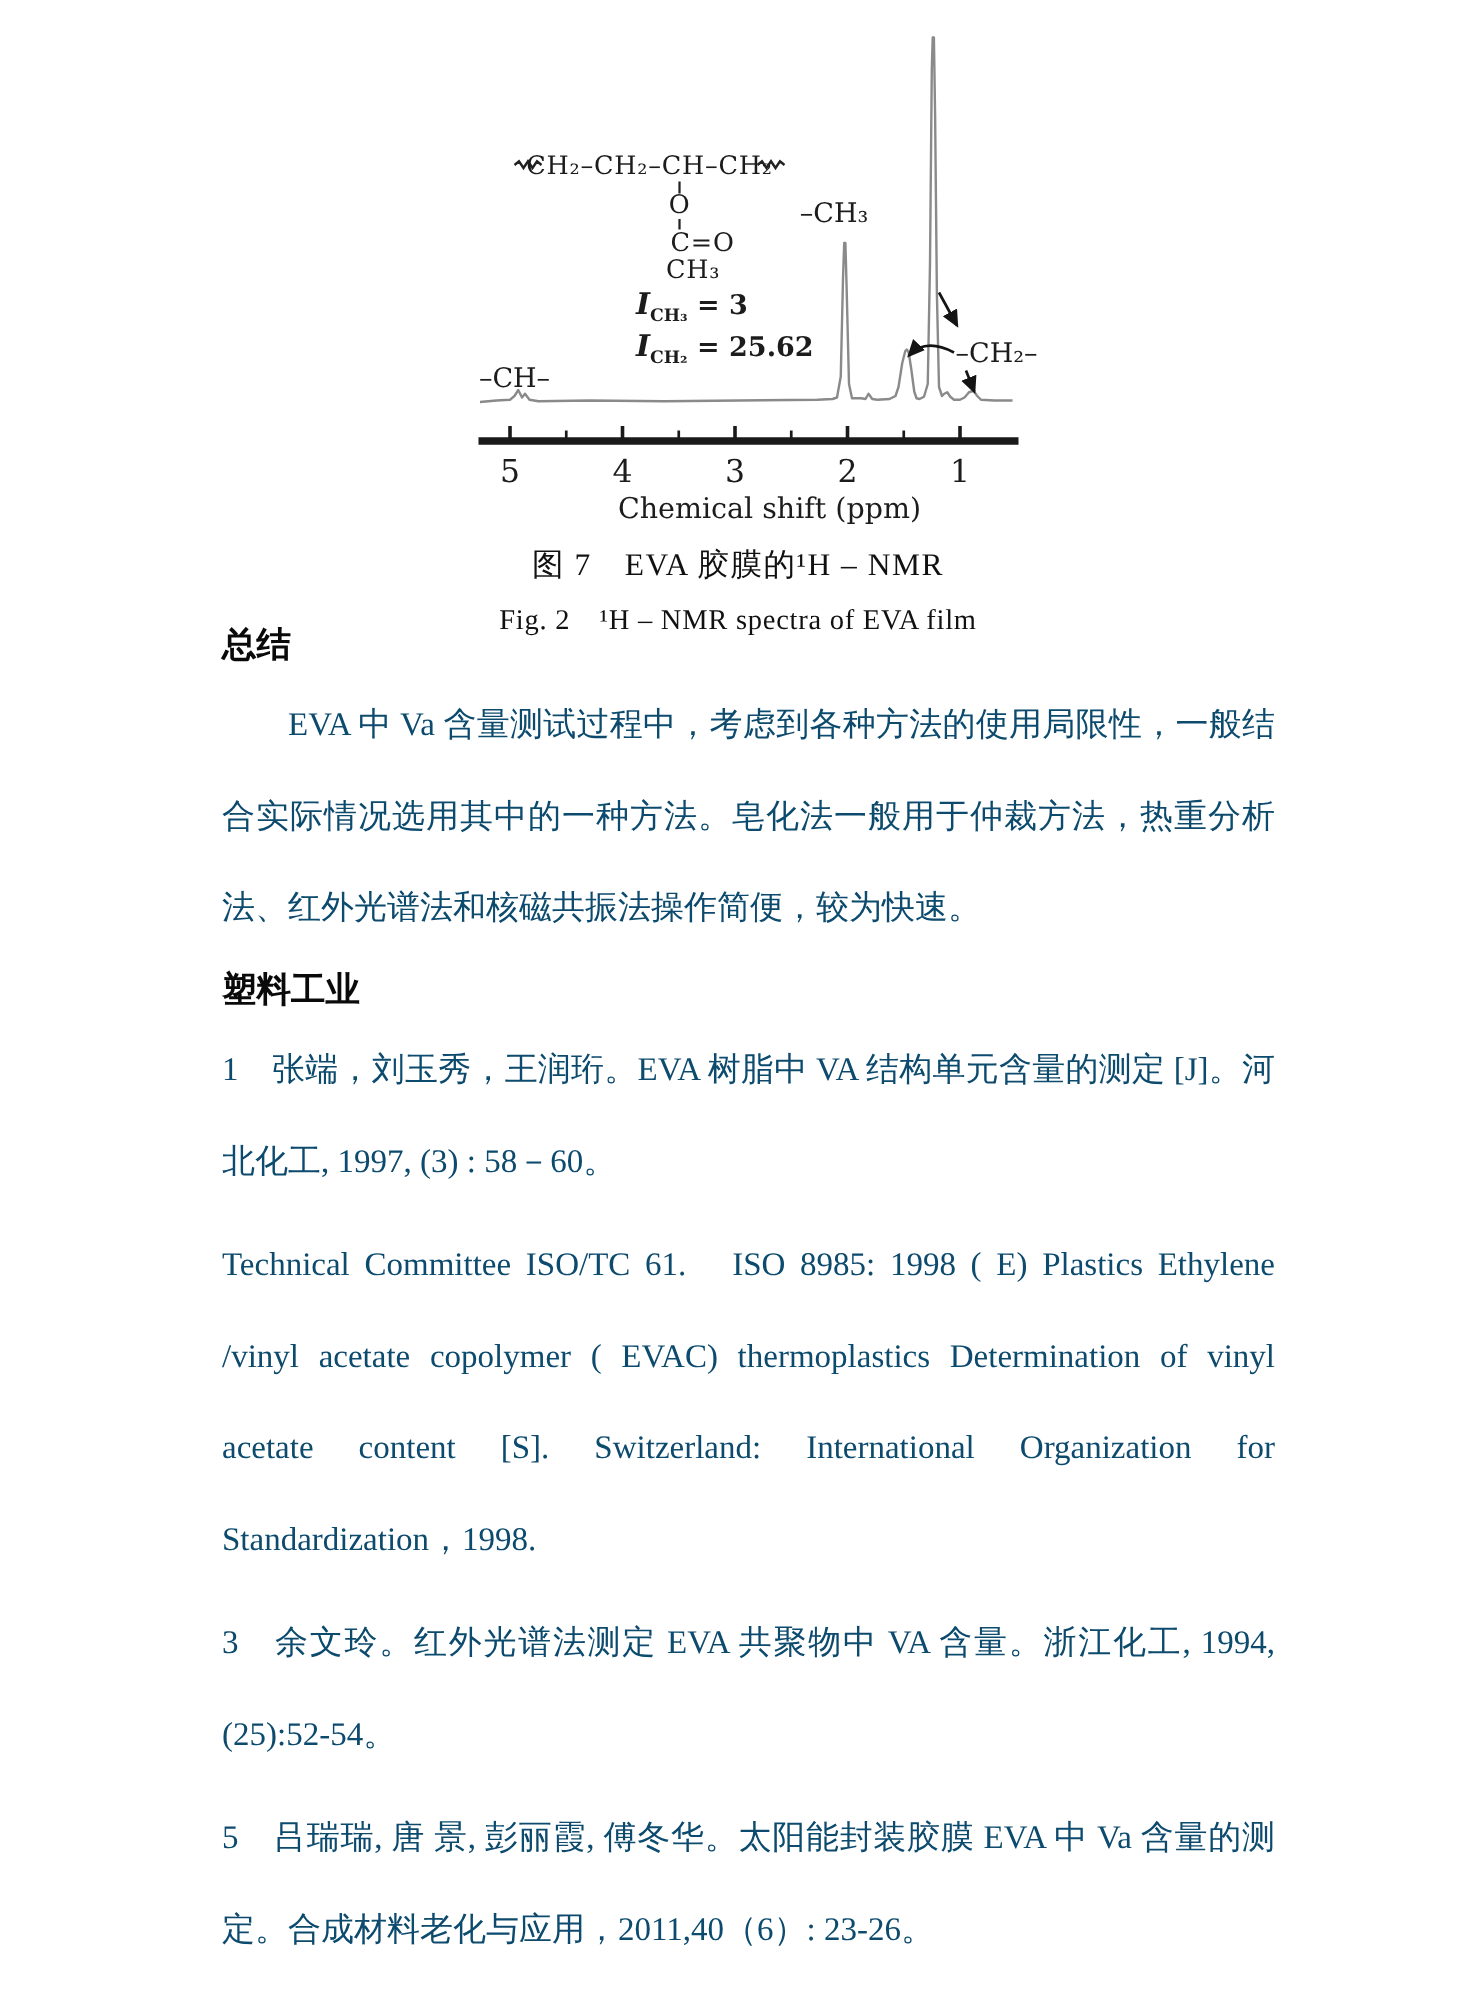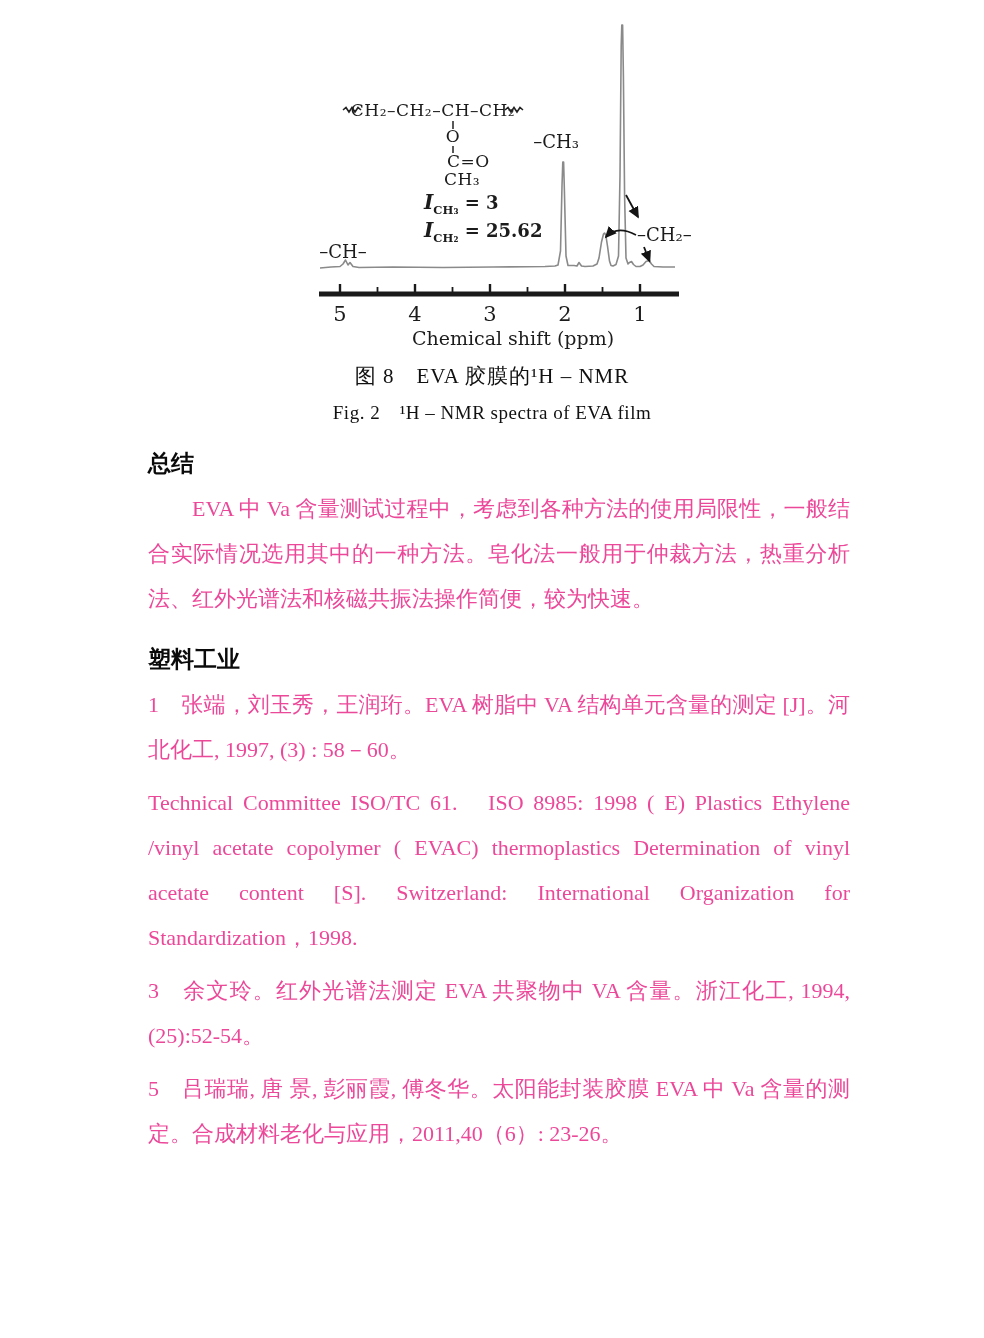--- a/index.html
+++ b/index.html
@@ -34,30 +34,30 @@
   .caption-zh {
     position: absolute; left: 0; top: 362px; width: 984px;
     text-align: center; font-size: 21px; letter-spacing: 1px;
   }
   .caption-en {
     position: absolute; left: 0; top: 400px; width: 984px;
     text-align: center; font-size: 19px; letter-spacing: 0.5px;
   }
   
   .section { position: absolute; left: 148px; width: 702px; }
-  .sec-summary    { top: 448px; }
+  .sec-summary    { top: 414px; }
   .sec-references { top: 644px; }
   .sec-heading {
     font-family: "Liberation Sans", "DejaVu Sans", sans-serif;
     font-weight: bold; font-size: 23px; line-height: 30px;
     margin: 0 0 8px 0; color: #0a0a0a;
   }
   .body-par {
-    font-size: 22px; line-height: 45px; text-align: justify;
-    margin: 0; color: #ec4899;
+    font-size: 22px; line-height: 61px; text-align: justify;
+    margin: 0; color: #0c4a6e;
   }
   .indent { text-indent: 2em; }
   .ref-item { margin-bottom: 8px; }
 </style>
 </head>
 <body>
 
 <div class="page">
 
   <div class="figure-wrap">
@@ -121,21 +121,21 @@
         <text class="tick-label" x="47" y="305" text-anchor="middle">5</text>
         <text class="tick-label" x="122" y="305" text-anchor="middle">4</text>
         <text class="tick-label" x="197" y="305" text-anchor="middle">3</text>
         <text class="tick-label" x="272" y="305" text-anchor="middle">2</text>
         <text class="tick-label" x="347" y="305" text-anchor="middle">1</text>
         <text class="axis-label" x="220" y="329" text-anchor="middle">Chemical shift (ppm)</text>
       </g>
     </svg>
   </div>
 
-  <div class="caption-zh">图 8　EVA 胶膜的¹H – NMR</div>
+  <div class="caption-zh">图 7　EVA 胶膜的¹H – NMR</div>
   <div class="caption-en">Fig. 2　¹H – NMR spectra of EVA film</div>
 
   <div class="section sec-summary">
     <h2 class="sec-heading">总结</h2>
     <p class="body-par indent">EVA 中 Va 含量测试过程中，考虑到各种方法的使用局限性，一般结合实际情况选用其中的一种方法。皂化法一般用于仲裁方法，热重分析法、红外光谱法和核磁共振法操作简便，较为快速。</p>
   </div>
 
   <div class="section sec-references">
     <h2 class="sec-heading">塑料工业</h2>
     <p class="body-par ref-item">1　张端，刘玉秀，王润珩。EVA 树脂中 VA 结构单元含量的测定 [J]。河北化工, 1997, (3) : 58－60。</p>

